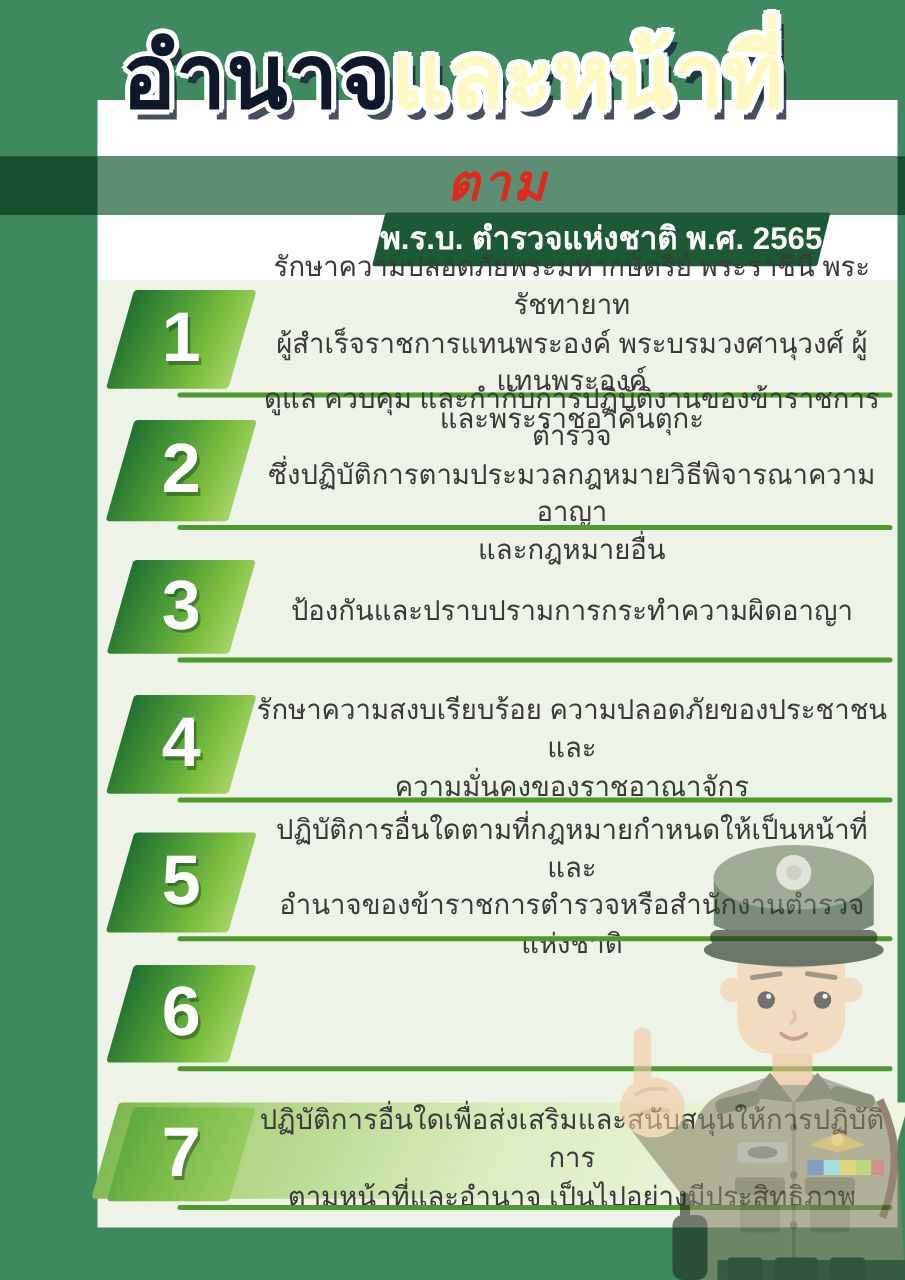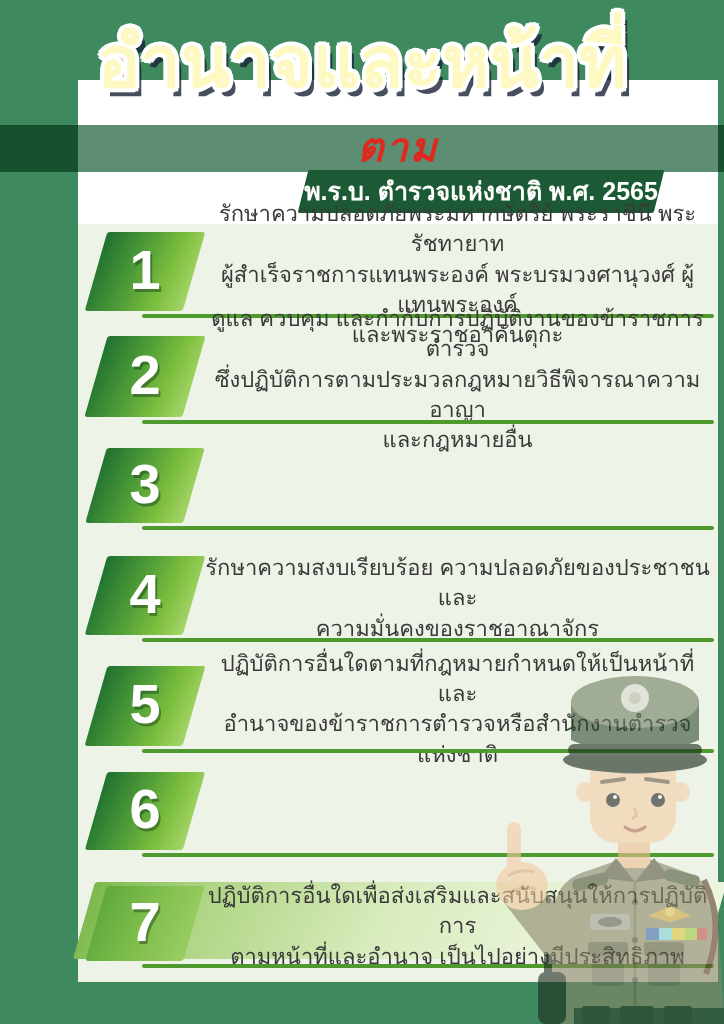--- a/index.html
+++ b/index.html
@@ -42,21 +42,21 @@
 
   
   .item:nth-child(7) .bg-para{position:absolute;left:6px;right:2px;top:-4px;bottom:9px;transform:skewX(-16deg);border-radius:3px;
     background:linear-gradient(100deg,#7CB84E 0%,#AFD584 18%,#D9ECBE 48%,#EDF5DF 82%);}
   .item:nth-child(7) .num-shape{background:linear-gradient(100deg,#5FA93F 0%,#7FBE4B 50%,#9ACD63 100%);}
 
   
   .title{position:absolute;left:56px;top:16px;width:612px;z-index:3;text-align:center;
     font-size:72px;font-weight:bold;line-height:1.3;white-space:nowrap;
     text-shadow:-3px -3px 0 #fff,3px -3px 0 #fff,-3px 3px 0 #fff,3px 3px 0 #fff,-4px 0 0 #fff,4px 0 0 #fff,0 -4px 0 #fff,0 4px 0 #fff,6px 8px 0 rgba(25,35,55,0.8);}
-  .title .t1{color:#fef9c3;}
+  .title .t1{color:#0f172a;}
   .title .t2{color:#fef9c3;text-align:center;}
   .title .t3{color:#fef9c3;}
 
   
   .officer{position:absolute;left:478px;top:640px;width:246px;height:384px;z-index:4;opacity:0.6;}
 </style>
 </head>
 <body>
 
 <div class="poster">
@@ -100,20 +100,21 @@
 และกฎหมายอื่น</div>
       <div class="rule"></div>
     </div>
 
     <div class="item">
       <div class="bg-para"></div>
       <div class="num-wrap">
         <div class="num-shape"></div>
         <div class="num">3</div>
       </div>
+      <div class="item-text">ป้องกันและปราบปรามการกระทำความผิดอาญา</div>
       <div class="rule"></div>
     </div>
 
     <div class="item">
       <div class="bg-para"></div>
       <div class="num-wrap">
         <div class="num-shape"></div>
         <div class="num">4</div>
       </div>
       <div class="item-text">รักษาความสงบเรียบร้อย ความปลอดภัยของประชาชนและ

